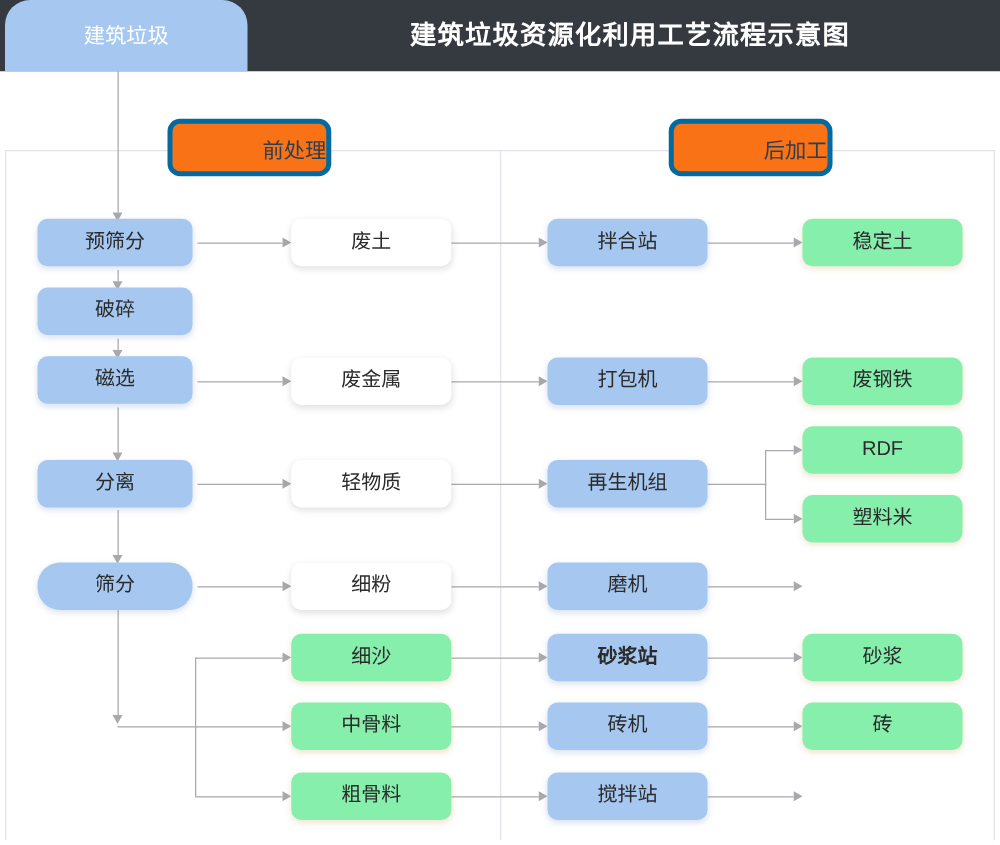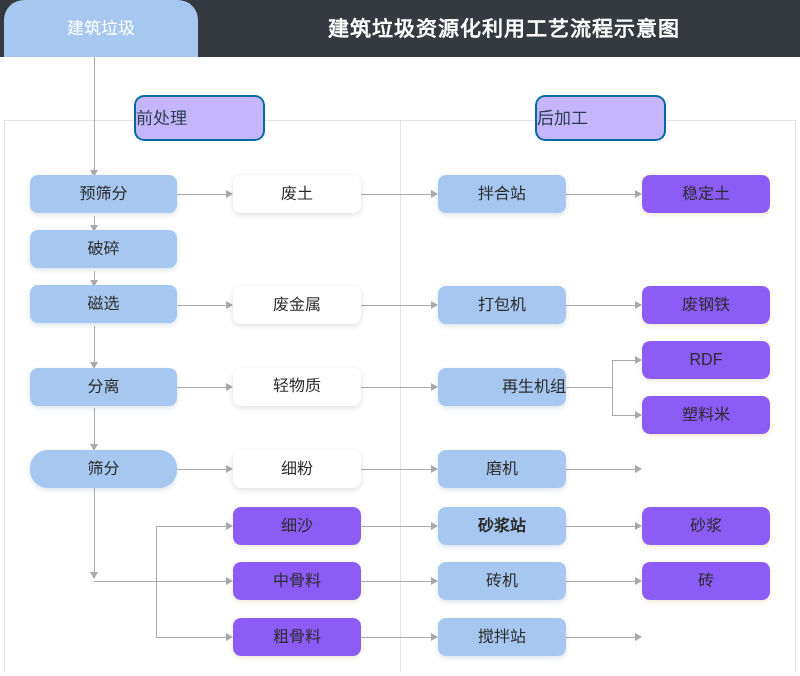--- a/index.html
+++ b/index.html
@@ -79,24 +79,24 @@
     width: 1px;
     height: 552px;
     background: #e3e3f0;
   }
 
   
   .stage-label {
     position: absolute;
     height: 46px;
     line-height: 44px;
-    background: #c4b5fd;
-    border: 2px solid #0369a1;
+    background: #f97316;
+    border: 4px solid #0369a1;
     border-radius: 10px;
-    text-align: left;
+    text-align: right;
     font-size: 17px;
     color: #2c3e50;
     box-sizing: border-box;
     white-space: nowrap;
     z-index: 6;
   }
   .stage-label.left  { left: 134px; top: 95px; width: 131px; }
   .stage-label.right { left: 535px; top: 95px; width: 131px; }
 
   
@@ -115,27 +115,27 @@
     background: #a6c8f0;
     color: #2b2b2b;
     box-shadow: 0 2px 5px rgba(120,150,195,0.28);
   }
   .node.white {
     background: #ffffff;
     color: #2b2b2b;
     box-shadow: 0 2px 6px rgba(0,0,0,0.13);
   }
   .node.yellow {
-    background: #8b5cf6;
+    background: #86efac;
     color: #2b2b2b;
     box-shadow: 0 2px 5px rgba(200,175,110,0.30);
   }
 
   
-  .col-a { left: 30px;  width: 147px; }   
+  .col-a { left: 30px;  width: 124px; }   
   .col-b { left: 233px; width: 128px; }   
   .col-c { left: 438px; width: 128px; }   
   .col-d { left: 642px; width: 128px; }   
 
   
   .ln {
     position: absolute;
     background: #a9a9ad;
     z-index: 2;
   }
@@ -265,21 +265,21 @@
   <div class="node white col-b" style="top:175px;">废土</div>
   <div class="node white col-b" style="top:286px;">废金属</div>
   <div class="node white col-b" style="top:368px;font-family:Liberation Mono, monospace;">轻物质</div>
   <div class="node white col-b" style="top:450px;">细粉</div>
   <div class="node yellow col-b" style="top:507px;">细沙</div>
   <div class="node yellow col-b" style="top:562px;">中骨料</div>
   <div class="node yellow col-b" style="top:618px;">粗骨料</div>
 
   <div class="node blue col-c" style="top:175px;">拌合站</div>
   <div class="node blue col-c" style="top:286px;">打包机</div>
-  <div class="node blue col-c" style="top:368px;text-align:right;">再生机组</div>
+  <div class="node blue col-c" style="top:368px;">再生机组</div>
   <div class="node blue col-c" style="top:450px;">磨机</div>
   <div class="node blue col-c" style="top:507px;font-weight:bold;">砂浆站</div>
   <div class="node blue col-c" style="top:562px;">砖机</div>
   <div class="node blue col-c" style="top:618px;">搅拌站</div>
 
   <div class="node yellow col-d" style="top:175px;">稳定土</div>
   <div class="node yellow col-d" style="top:286px;">废钢铁</div>
   <div class="node yellow col-d" style="top:341px;">RDF</div>
   <div class="node yellow col-d" style="top:396px;">塑料米</div>
   <div class="node yellow col-d" style="top:507px;">砂浆</div>

